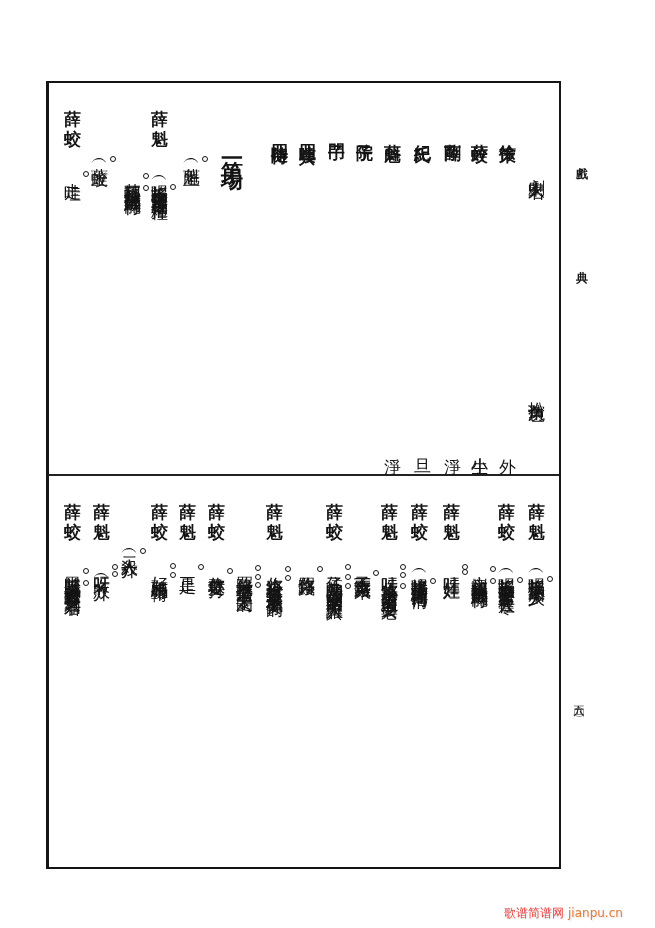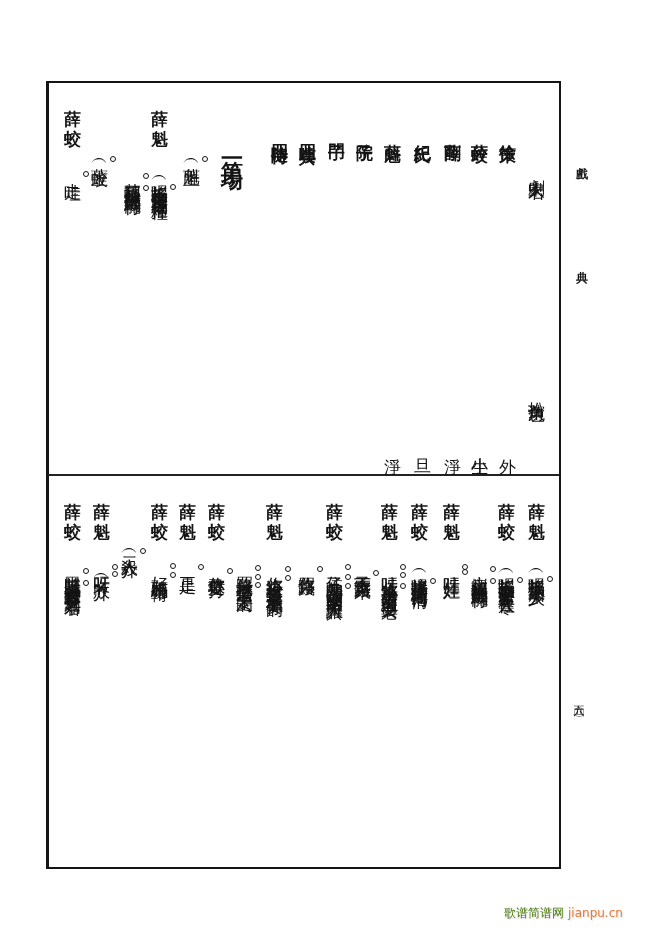--- a/index.html
+++ b/index.html
@@ -31,21 +31,21 @@
     display: inline-block; width: 4px; height: 4px; margin: -1.5px 0;
     border: 1px solid #141414; border-radius: 50%;
     font-size: 0; letter-spacing: 0; color: transparent;
     position: relative; left: 8px; vertical-align: middle;
   }
   .watermark {
     position: absolute; left: 504px; top: 905px; font-size: 12px; white-space: nowrap;
     text-shadow: 1px 1px 2px rgba(0,0,0,0.15);
     font-family: "DejaVu Sans", "Liberation Sans", sans-serif;
   }
-  .wm-cn { color: #4d7c0f; }
+  .wm-cn { color: #ef4444; }
   .wm-dom { color: #e07b39; margin-left: 4px; }
 </style>
 </head>
 <body>
 
 <div class="frame"></div>
 <div class="divider"></div>
 
 <div class="v mnote" style="left:576px; top:157px;">戲</div>
 <div class="v mnote" style="left:576px; top:261px;">典</div>

